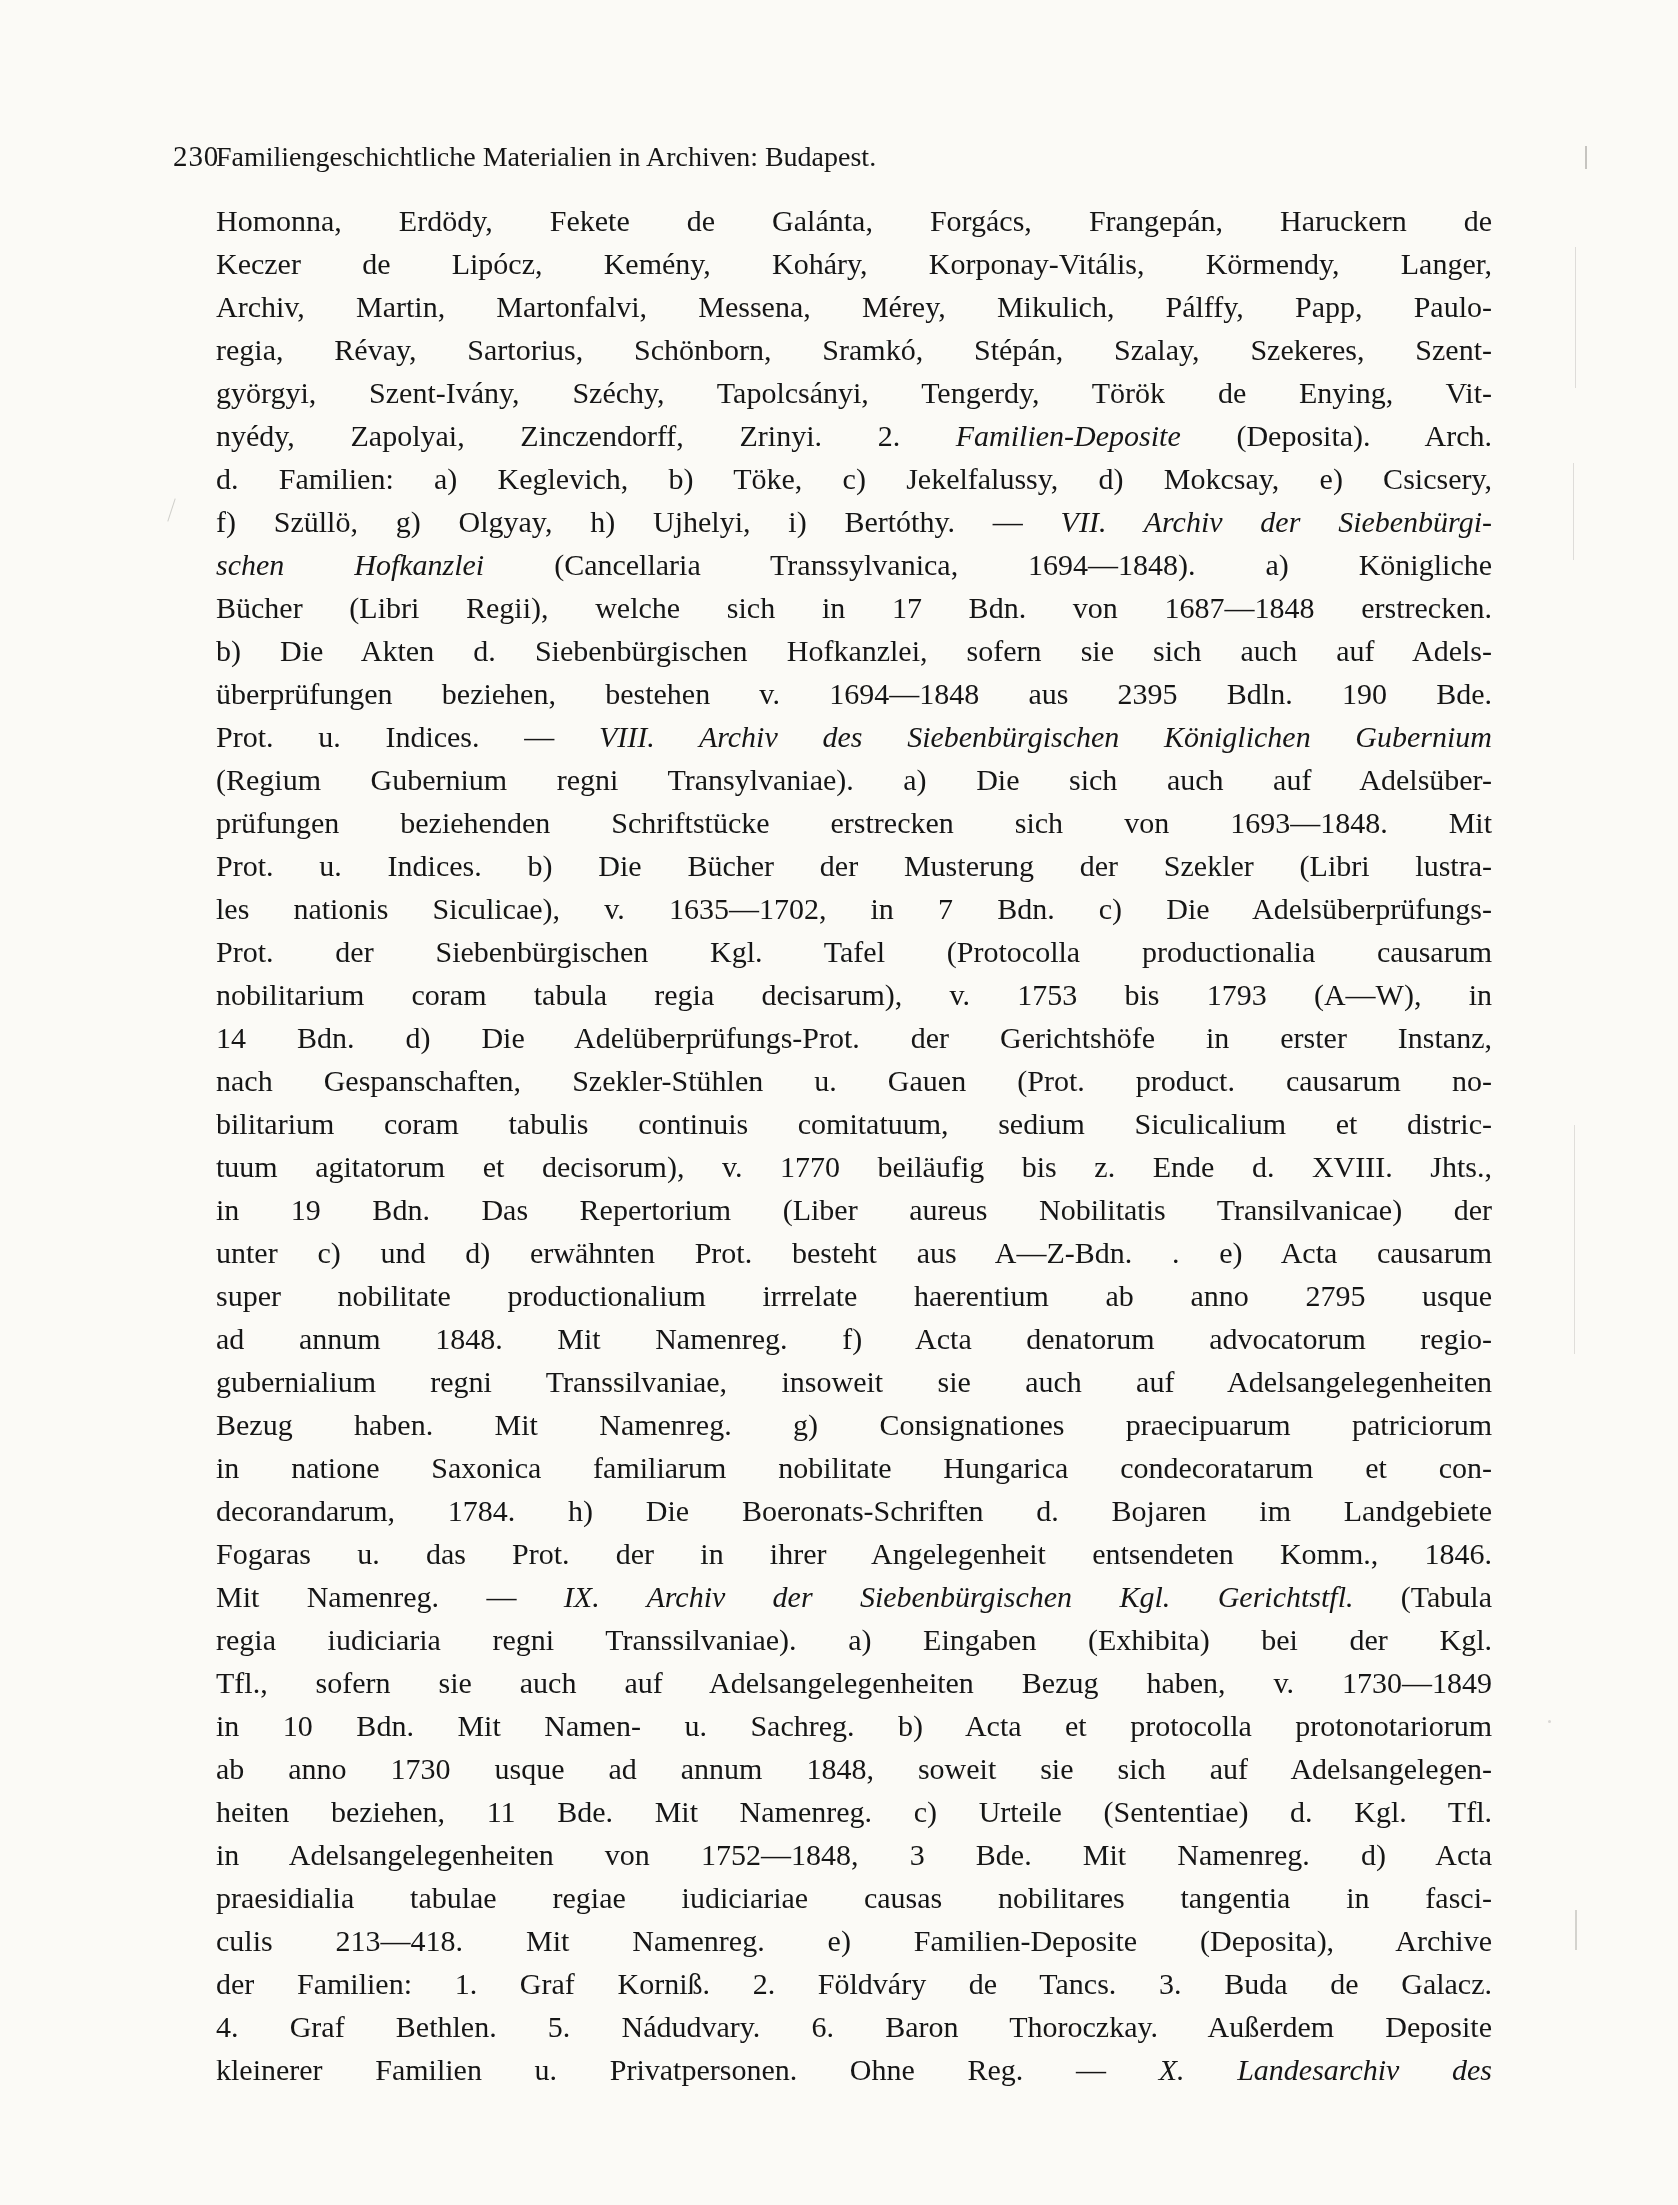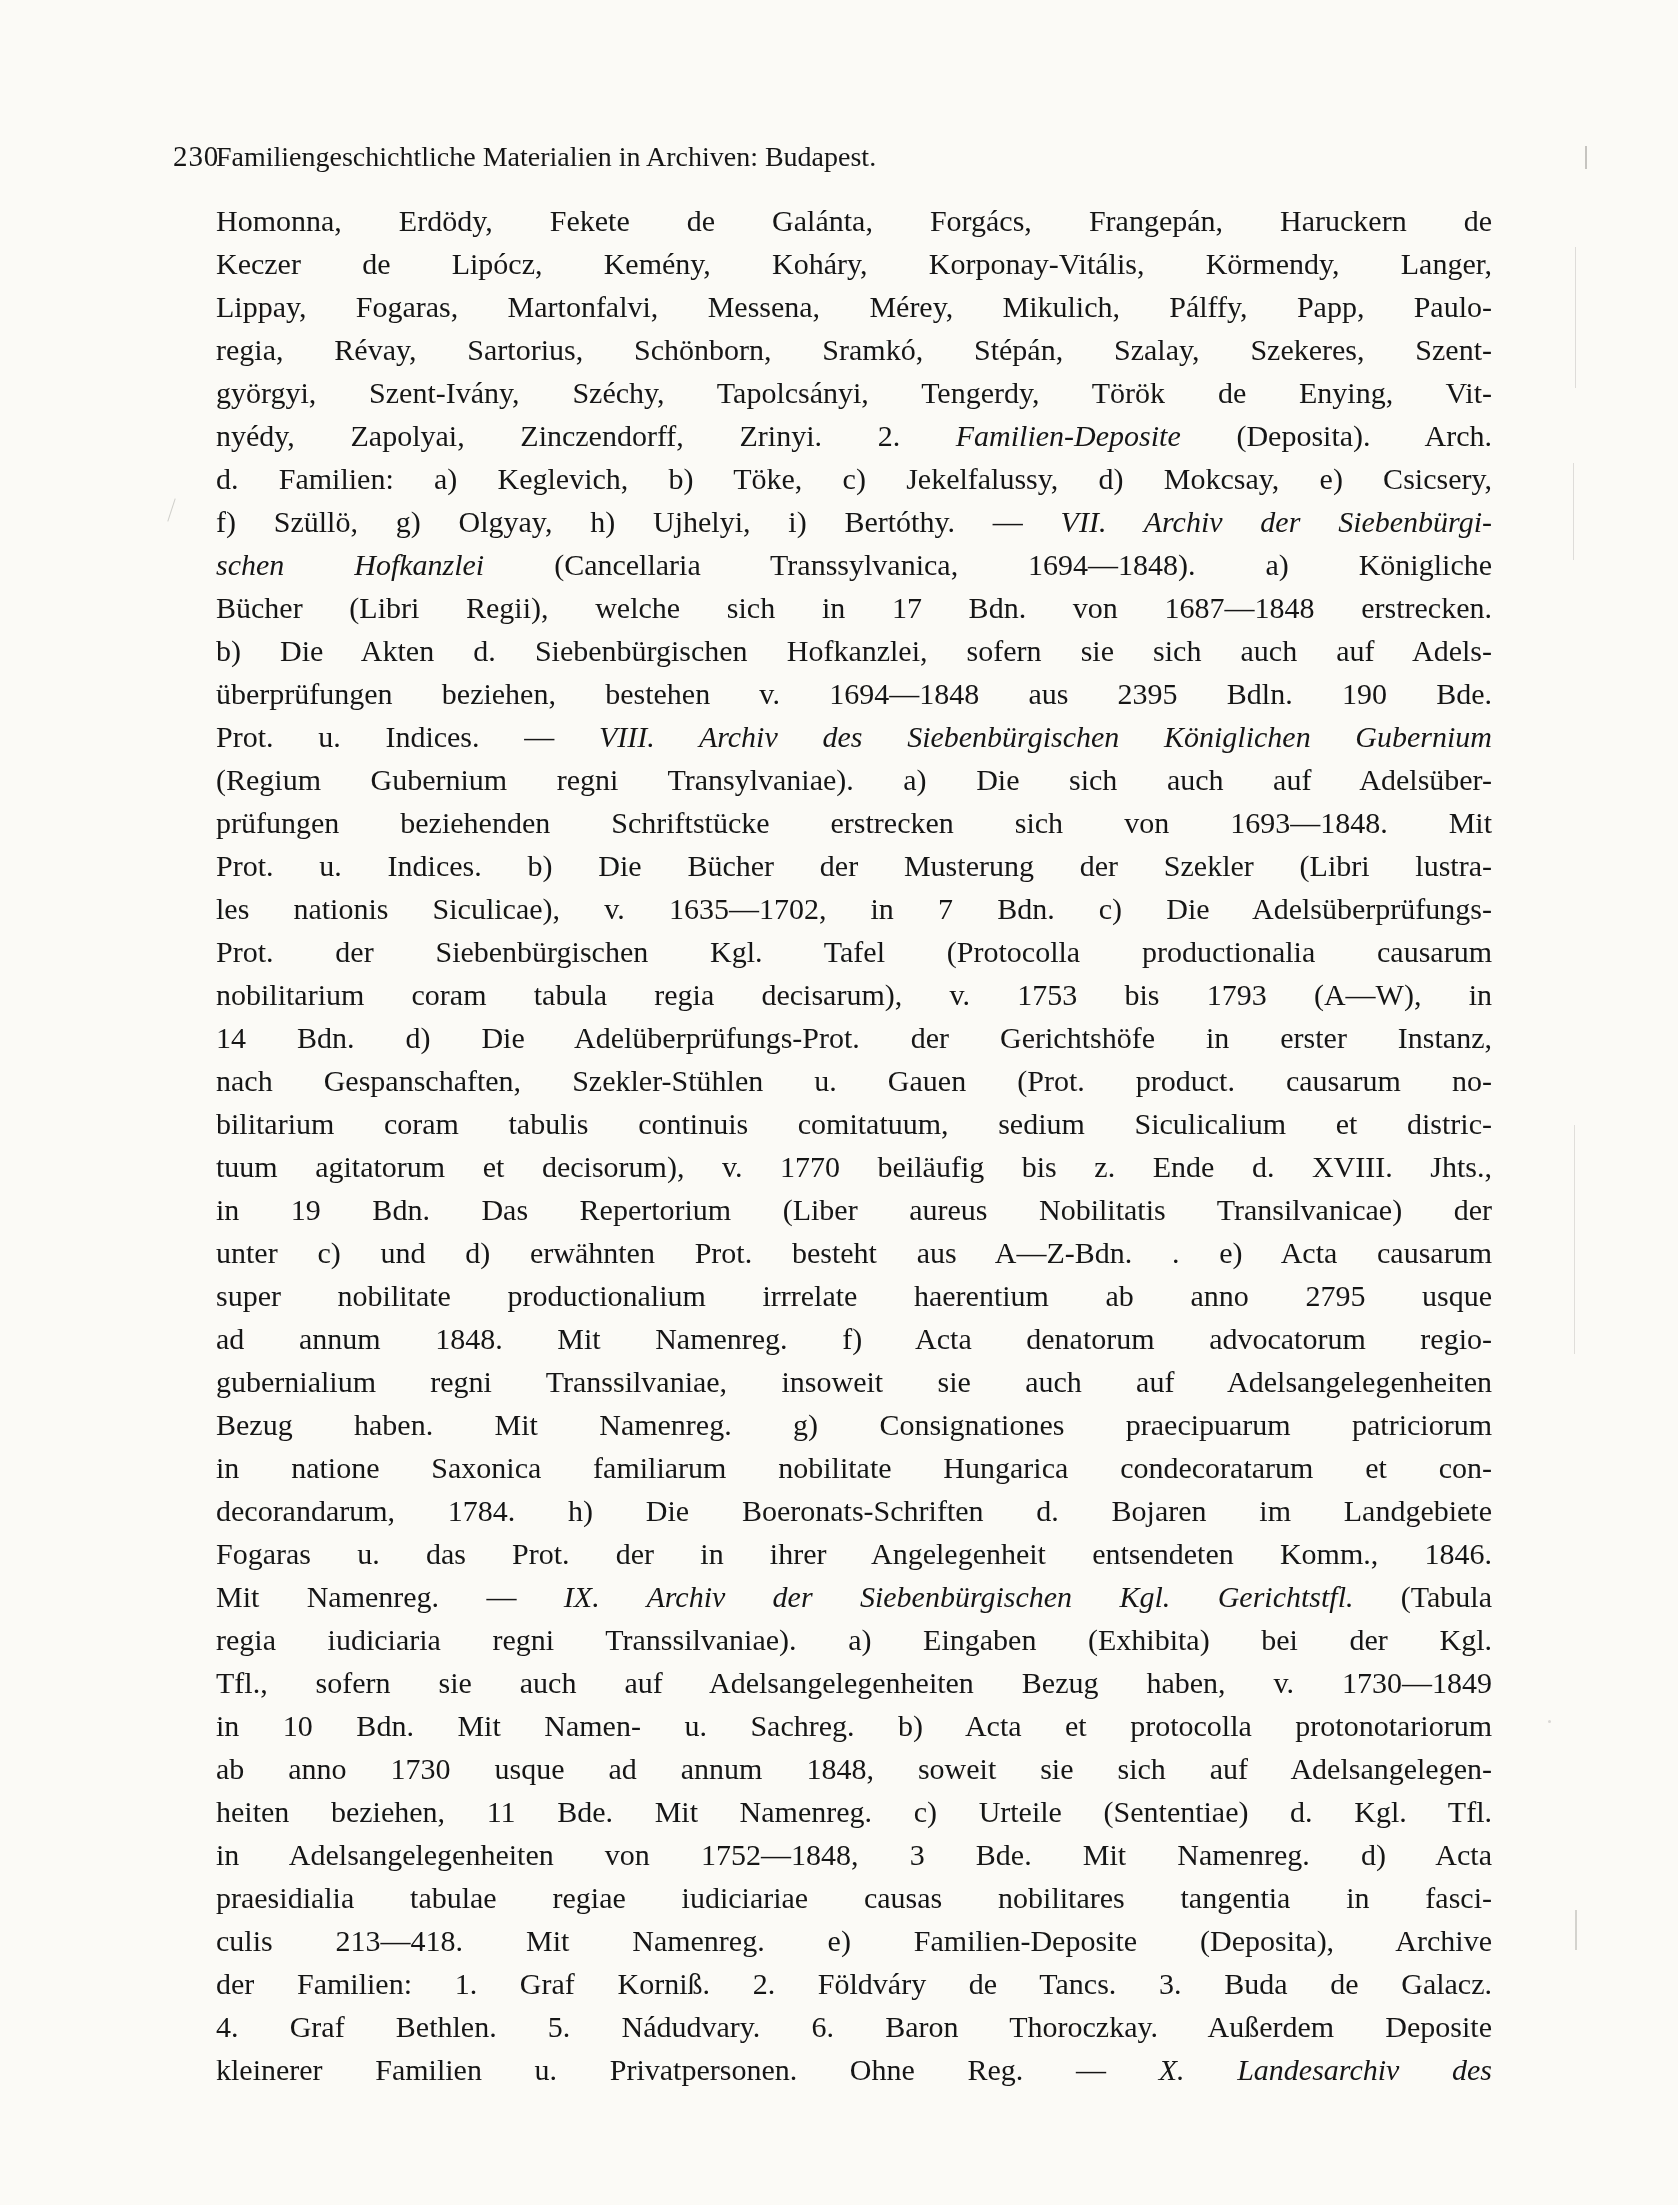--- a/index.html
+++ b/index.html
@@ -57,21 +57,21 @@
 
 <div class="sheet">
 
   <div class="pagenum">230</div>
 
   <div class="running-title">Familiengeschichtliche Materialien in Archiven: Budapest.</div>
 
   <div class="body-text">
       <div class="line"><span>Homonna, Erdödy, Fekete de Galánta, Forgács, Frangepán, Haruckern de</span></div>
       <div class="line"><span>Keczer de Lipócz, Kemény, Koháry, Korponay-Vitális, Körmendy, Langer,</span></div>
-      <div class="line"><span>Lippay, Fogaras, Martonfalvi, Messena, Mérey, Mikulich, Pálffy, Papp, Paulo-</span></div>
+      <div class="line"><span>Archiv, Martin, Martonfalvi, Messena, Mérey, Mikulich, Pálffy, Papp, Paulo-</span></div>
       <div class="line"><span>regia, Révay, Sartorius, Schönborn, Sramkó, Stépán, Szalay, Szekeres, Szent-</span></div>
       <div class="line"><span>györgyi, Szent-Ivány, Széchy, Tapolcsányi, Tengerdy, Török de Enying, Vit-</span></div>
       <div class="line"><span>nyédy, Zapolyai, Zinczendorff, Zrinyi.  2. </span><span class="it">Familien-Deposite</span><span> (Deposita).  Arch.</span></div>
       <div class="line"><span>d. Familien:  a) Keglevich,  b) Töke,  c) Jekelfalussy,  d) Mokcsay,  e) Csicsery,</span></div>
       <div class="line"><span>f) Szüllö,  g) Olgyay,  h) Ujhelyi,  i) Bertóthy.  — </span><span class="it">VII. Archiv der Siebenbürgi-</span></div>
       <div class="line"><span class="it">schen Hofkanzlei</span><span> (Cancellaria Transsylvanica, 1694—1848).  a) Königliche</span></div>
       <div class="line"><span>Bücher (Libri Regii), welche sich in 17 Bdn. von 1687—1848 erstrecken.</span></div>
       <div class="line"><span>b) Die Akten d. Siebenbürgischen Hofkanzlei, sofern sie sich auch auf Adels-</span></div>
       <div class="line"><span>überprüfungen beziehen, bestehen v. 1694—1848 aus 2395 Bdln.  190 Bde.</span></div>
       <div class="line"><span>Prot. u. Indices.  — </span><span class="it">VIII. Archiv des Siebenbürgischen Königlichen Gubernium</span></div>

